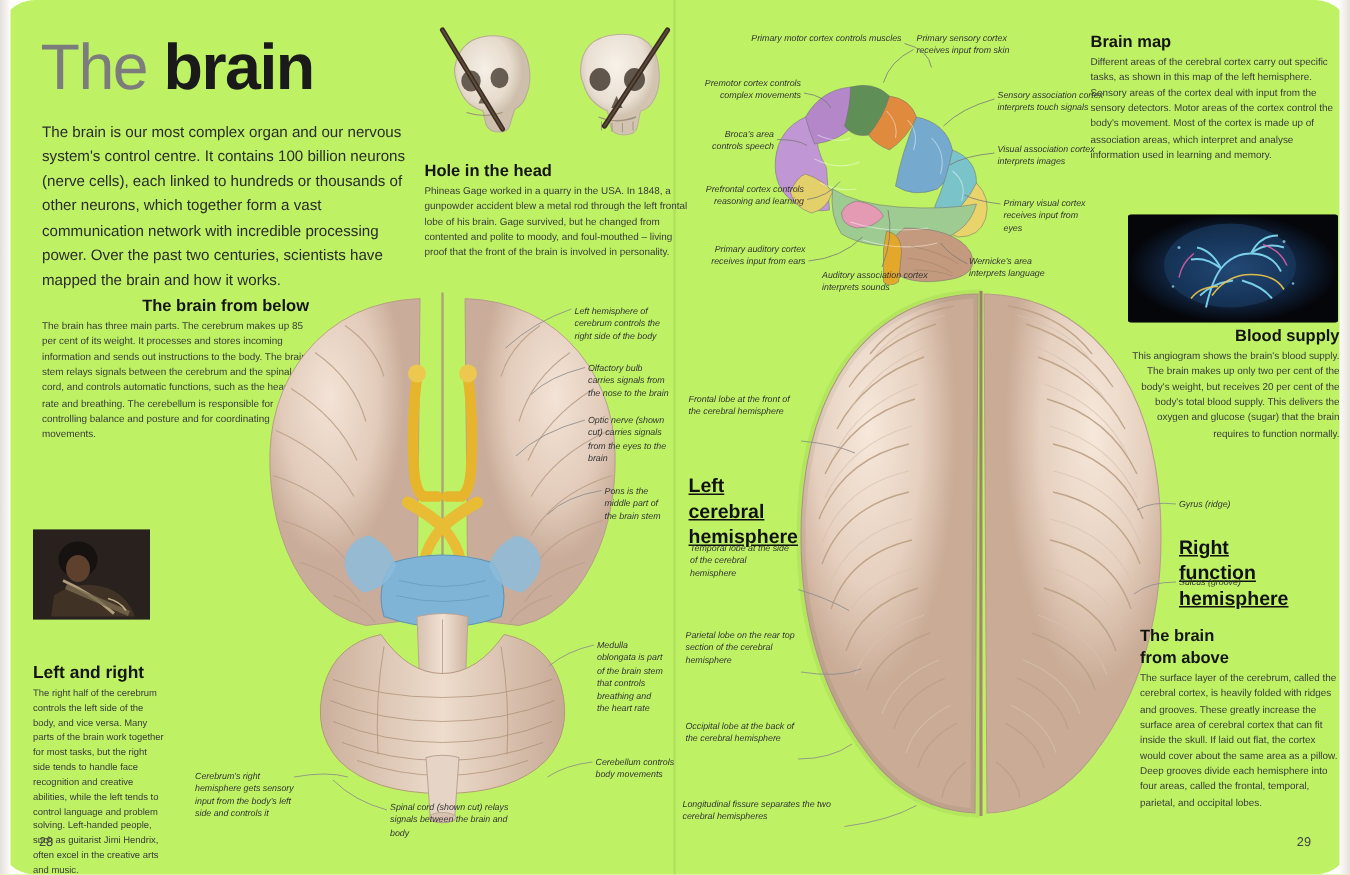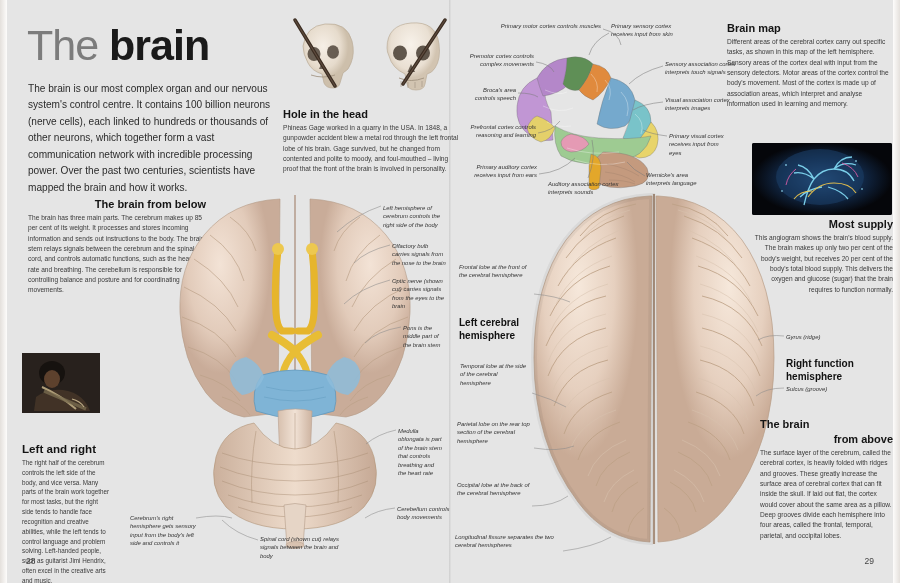--- a/index.html
+++ b/index.html
@@ -4,21 +4,21 @@
 <style>
   * { margin:0; padding:0; box-sizing:border-box; }
   html,body { width:900px; height:583px; }
   body {
     font-family:"Liberation Sans", sans-serif;
     background:#ffffff;
     position:relative;
     overflow:hidden;
     color:#231f20;
   }
-  .page { position:absolute; inset:0; background:#e5e5e5; }
+  .page { position:absolute; inset:0; background:#bef264;border-radius:23px; }
   .gutter {
     position:absolute; left:449px; top:0; width:2px; height:583px;
     background:linear-gradient(to right, rgba(0,0,0,0.10), rgba(0,0,0,0.02));
   }
   .edge-l { position:absolute; left:0; top:0; width:7px; height:583px;
     background:linear-gradient(to right,#e4e0dc,#fdfcfb); }
   .edge-r { position:absolute; right:0; top:0; width:7px; height:583px;
     background:linear-gradient(to left,#e4e0dc,#fdfcfb); }
 
   .title { position:absolute; left:27px; top:24px; font-size:43px; line-height:1.0;
@@ -33,21 +33,21 @@
   .body-sm { font-size:6.6px; line-height:1.57; color:#3a3a3a; }
   .body-xs { font-size:6.3px; line-height:1.56; color:#3a3a3a; }
   .center { text-align:left; }
   .right { text-align:right; }
 
   .blk { position:absolute; }
 
   
   .lbl { position:absolute; font-style:italic; font-size:5.9px; line-height:1.42;
     color:#333; }
-  .lbl.b { font-style:normal; font-weight:700; font-size:10px; color:#111; line-height:1.3;}
+  .lbl.b { font-style:normal; font-weight:700; font-size:13px; color:#111; line-height:1.3;text-decoration:underline;}
 
   .pageno { position:absolute; bottom:17px; font-size:8.5px; color:#444; }
 
   
   .skulls { position:absolute; left:289px; top:18px; width:170px; height:86px; }
   .brainmap { position:absolute; left:495px; top:30px; width:200px; height:160px; }
   .angio { position:absolute; left:752px; top:143px; width:140px; height:72px;
     border-radius:2px; overflow:hidden; background:#05060a; }
   .hendrix { position:absolute; left:22px; top:353px; width:78px; height:60px;
     overflow:hidden; background:#2a2622; }
@@ -217,21 +217,21 @@
       <g fill="#9ae7ff" opacity="0.7">
         <circle cx="34" cy="22" r="1"></circle>
           <circle cx="104" cy="18" r="1"></circle>
         <circle cx="30" cy="48" r="0.9"></circle>
           <circle cx="110" cy="46" r="0.9"></circle>
       </g>
     </svg>
   </div>
 
   <div class="blk" style="left:750px; top:218px; width:143px;">
-    <h2 class="sec right">Most supply</h2>
+    <h2 class="sec right">Blood supply</h2>
     <div class="body-sm right">This angiogram shows the brain's blood supply. The brain makes up only two per cent of the body's weight, but receives 20 per cent of the body's total blood supply. This delivers the oxygen and glucose (sugar) that the brain requires to function normally.</div>
   </div>
 
   <div class="blk" style="left:28px; top:198px; width:178px;">
     <h2 class="sec right">The brain from below</h2>
     <div class="body-sm center">The brain has three main parts. The cerebrum makes up 85 per cent of its weight. It processes and stores incoming information and sends out instructions to the body. The brain stem relays signals between the cerebrum and the spinal cord, and controls automatic functions, such as the heart rate and breathing. The cerebellum is responsible for controlling balance and posture and for coordinating movements.</div>
   </div>
 
   <div class="brain-below">
     <svg width="290" height="365" viewBox="0 0 290 365">
@@ -418,19 +418,19 @@
       <path d="M534 448 q24 4 40 -2"></path>
       <path d="M532 506 q22 0 36 -10"></path>
       <path d="M563 551 q30 -4 48 -14"></path>
       <path d="M784 336 q-16 -2 -26 4"></path>
       <path d="M784 388 q-18 0 -28 8"></path>
     </g>
   </svg>
 
   <div class="blk" style="left:760px; top:418px; width:133px;">
     <h2 class="sec" style="text-align:left;">The brain</h2>
-    <h2 class="sec" style="text-align:right;margin-bottom:3px;margin-left:38px;">from above</h2>
+    <h2 class="sec" style="text-align:left;margin-bottom:3px;">from above</h2>
     <div class="body-sm center">The surface layer of the cerebrum, called the cerebral cortex, is heavily folded with ridges and grooves. These greatly increase the surface area of cerebral cortex that can fit inside the skull. If laid out flat, the cortex would cover about the same area as a pillow. Deep grooves divide each hemisphere into four areas, called the frontal, temporal, parietal, and occipital lobes.</div>
   </div>
 
   <div class="pageno" style="left:26px;">28</div>
   <div class="pageno" style="right:26px;">29</div>
 </div>
 
 </body></html>

